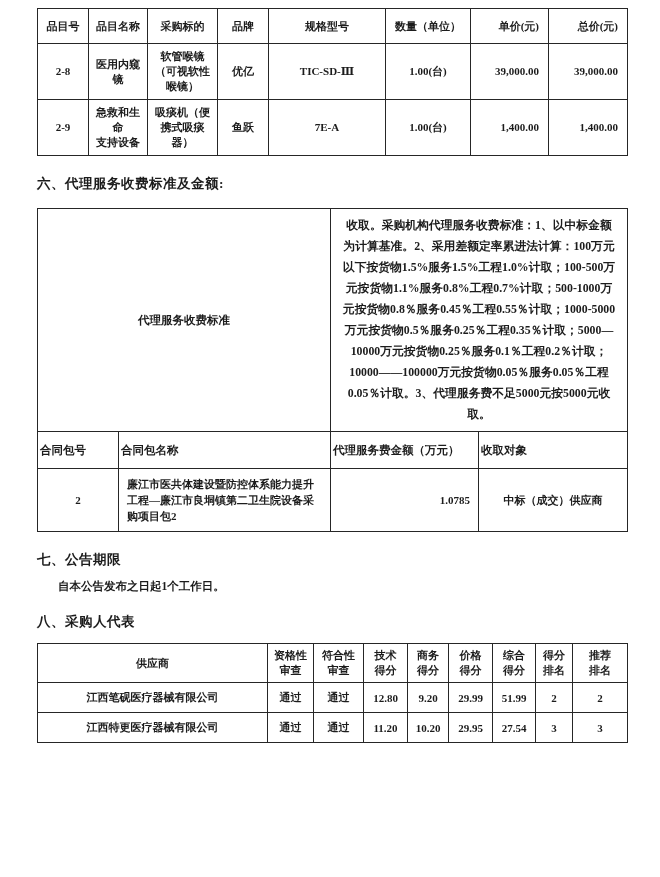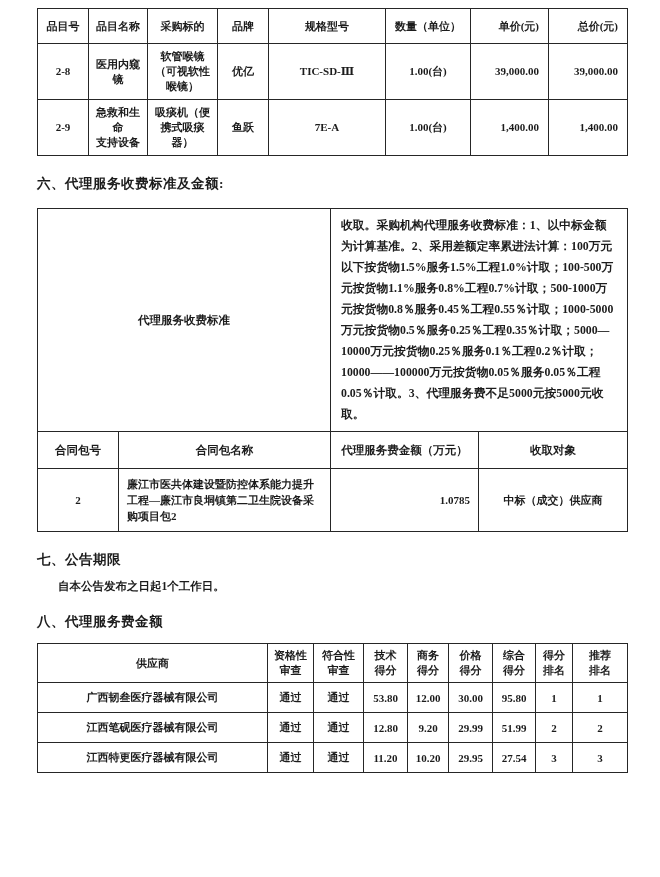--- a/index.html
+++ b/index.html
@@ -18,22 +18,22 @@
   .wrap{white-space:pre-line;}
   .num{text-align:right !important;padding-right:9px !important;}
 
   
   h2{font-size:13.5px;font-weight:bold;margin:19px 0 0 0;letter-spacing:.5px;}
   .indent{margin:10px 0 0 21px;font-size:11.5px;line-height:15px;}
 
   
   .t-fee{margin-top:15px;}
   .t-fee .fee-label{text-align:center;font-size:11.5px;}
-  .t-fee .fee-text{font-size:11.8px;line-height:21px;padding:6px 10px;text-align:left;vertical-align:top;}
-  .t-fee th{font-size:11.5px;height:32px;text-align:center;padding:2px;}
+  .t-fee .fee-text{font-size:11.8px;line-height:21px;padding:6px 10px;text-align:center;vertical-align:top;}
+  .t-fee th{font-size:11.5px;height:32px;text-align:left;padding:2px;}
   .t-fee td{font-size:11px;}
   .t-fee .pkg-no{text-align:center;}
   .t-fee .pkg-name{text-align:left;padding:5px 8px;line-height:16px;}
   .t-fee .amount{text-align:right;padding-right:8px;}
   .t-fee .payer{text-align:center;}
   .t-fee tr.pkg-row td{height:52px;}
 
   
   .t-score{margin-top:12px;padding-left:8px;}
   .t-score th{font-size:11px;line-height:15px;height:34px;text-align:center;white-space:pre-line;padding:2px 1px;}
@@ -122,21 +122,21 @@
         <td class="pkg-name">廉江市医共体建设暨防控体系能力提升工程—廉江市良垌镇第二卫生院设备采购项目包2</td>
         <td class="amount">1.0785</td>
         <td class="payer">中标（成交）供应商</td>
       </tr>
     </tbody>
   </table>
 
   <h2>七、公告期限</h2>
   <p class="indent">自本公告发布之日起1个工作日。</p>
 
-  <h2>八、代理服务费金额</h2>
+  <h2>八、采购人代表</h2>
 
   <table class="t-score">
     <colgroup>
       <col style="width:230px">
         <col style="width:46px">
         <col style="width:50px">
         <col style="width:44px">
       <col style="width:41px">
         <col style="width:44px">
         <col style="width:43px">
@@ -159,31 +159,20 @@
         <th>综合
 得分</th>
         <th>得分
 排名</th>
         <th>推荐
 排名</th>
       </tr>
     </thead>
     <tbody>
       <tr>
-        <td>广西韧叁医疗器械有限公司</td>
-        <td>通过</td>
-        <td>通过</td>
-        <td>53.80</td>
-        <td>12.00</td>
-        <td>30.00</td>
-        <td>95.80</td>
-        <td>1</td>
-        <td>1</td>
-      </tr>
-      <tr>
         <td>江西笔砚医疗器械有限公司</td>
         <td>通过</td>
         <td>通过</td>
         <td>12.80</td>
         <td>9.20</td>
         <td>29.99</td>
         <td>51.99</td>
         <td>2</td>
         <td>2</td>
       </tr>

